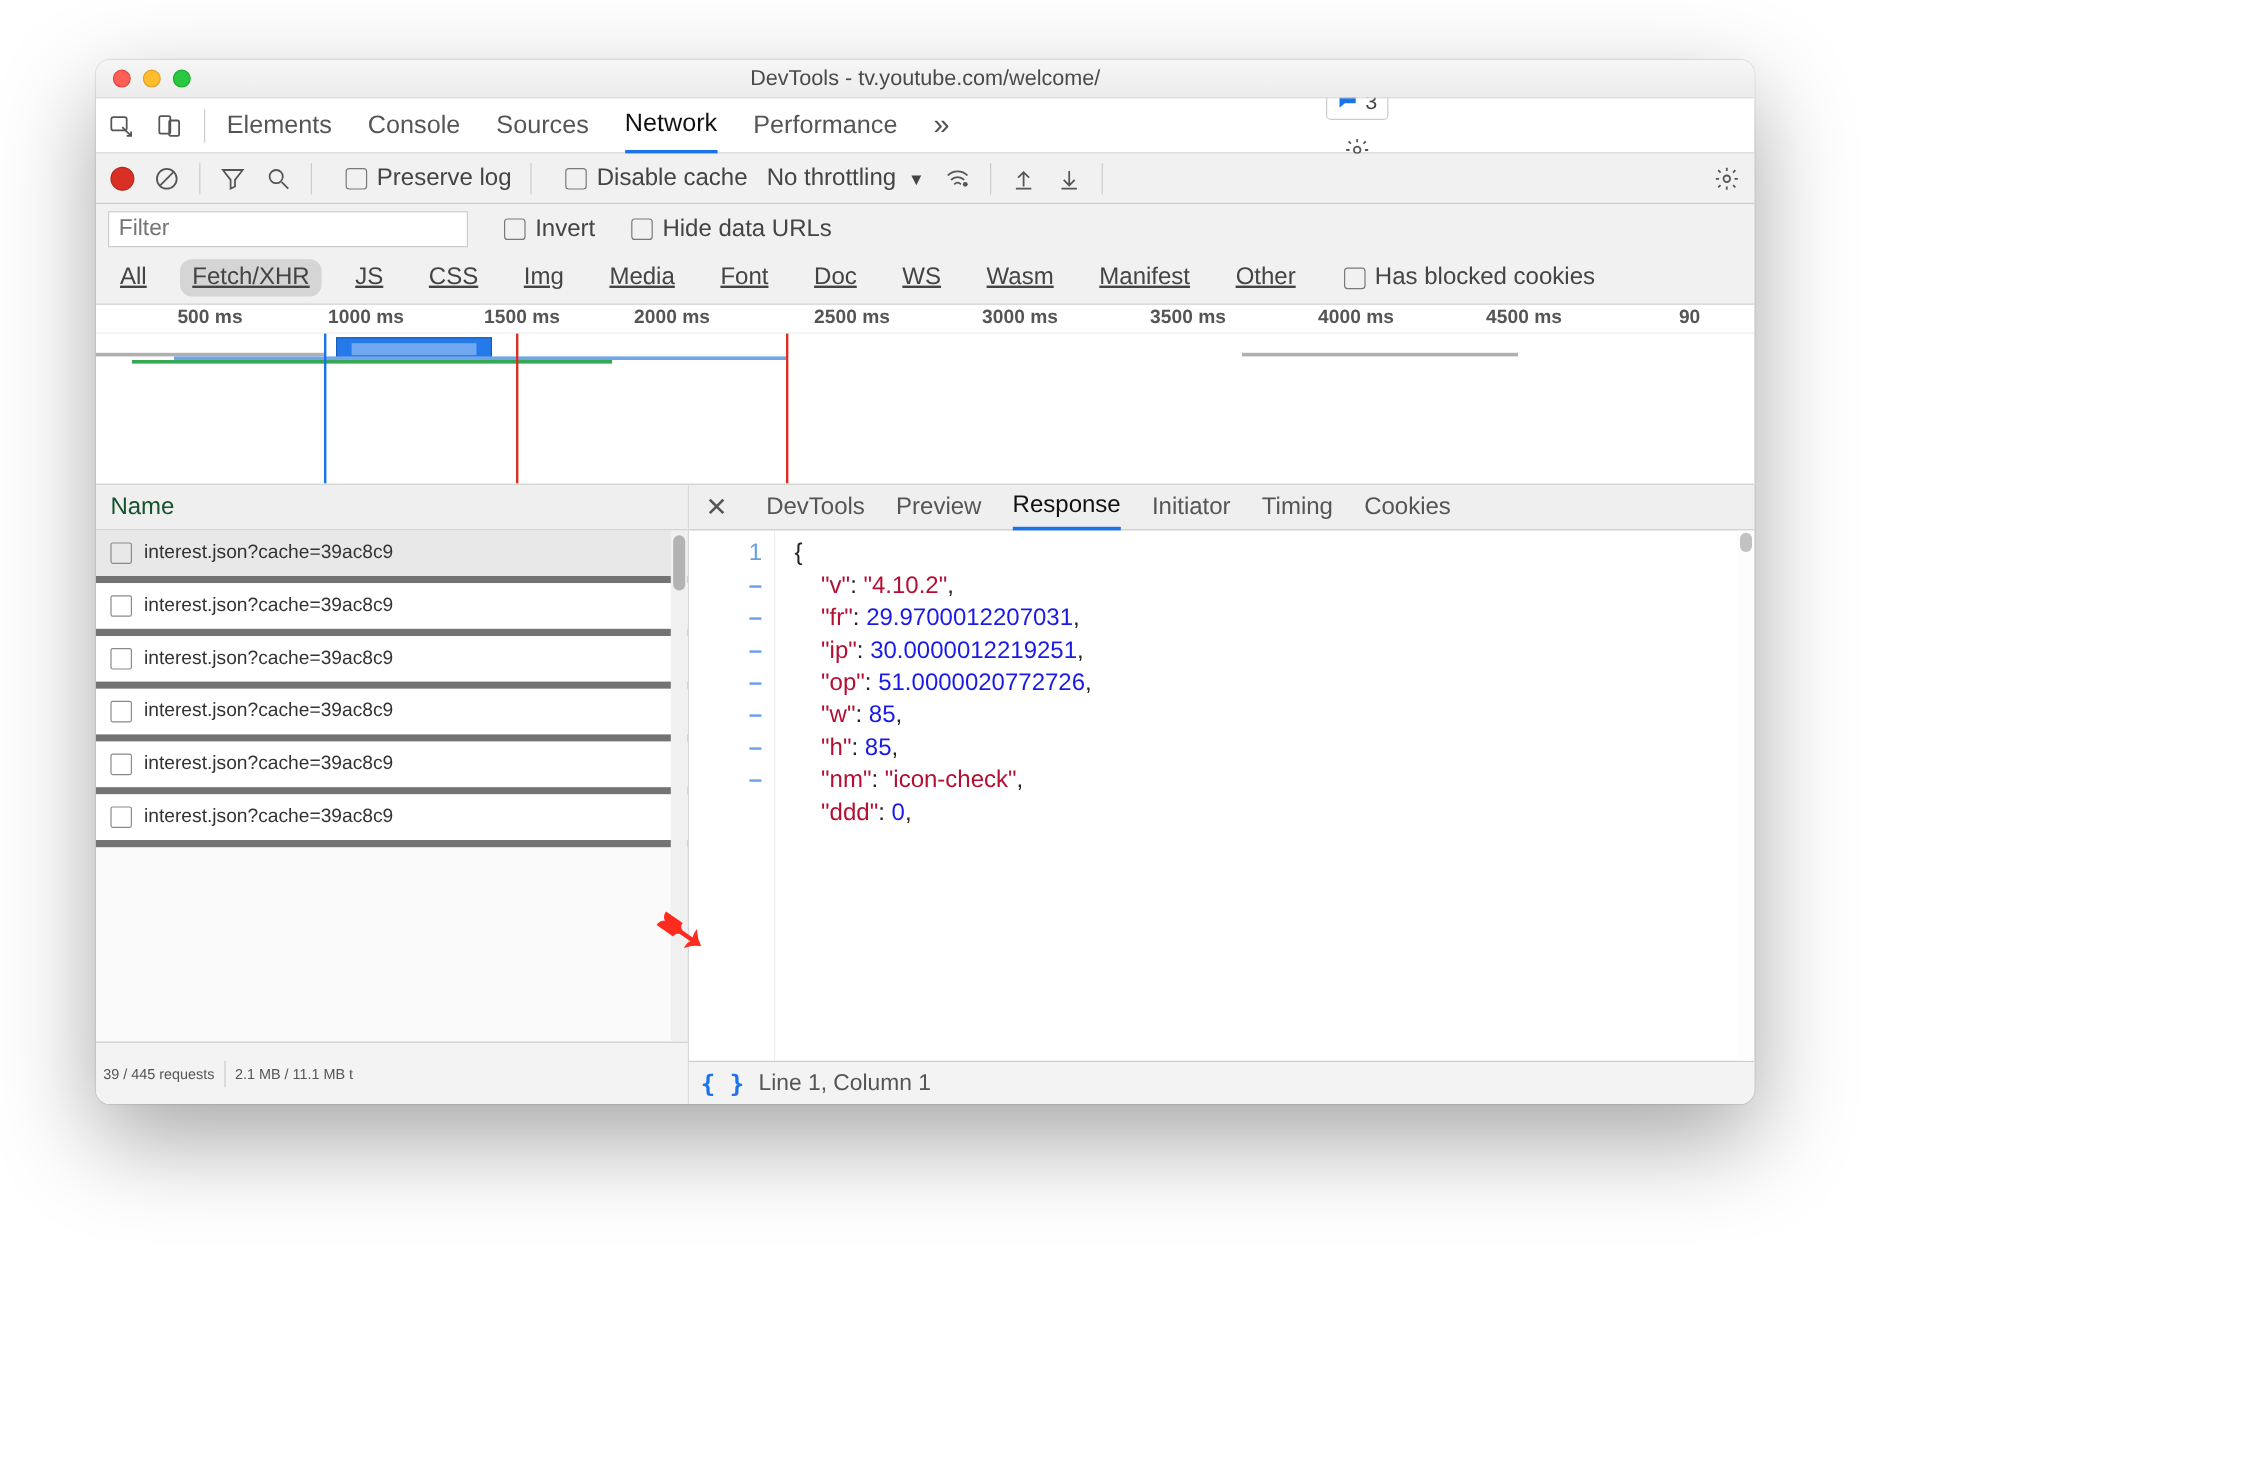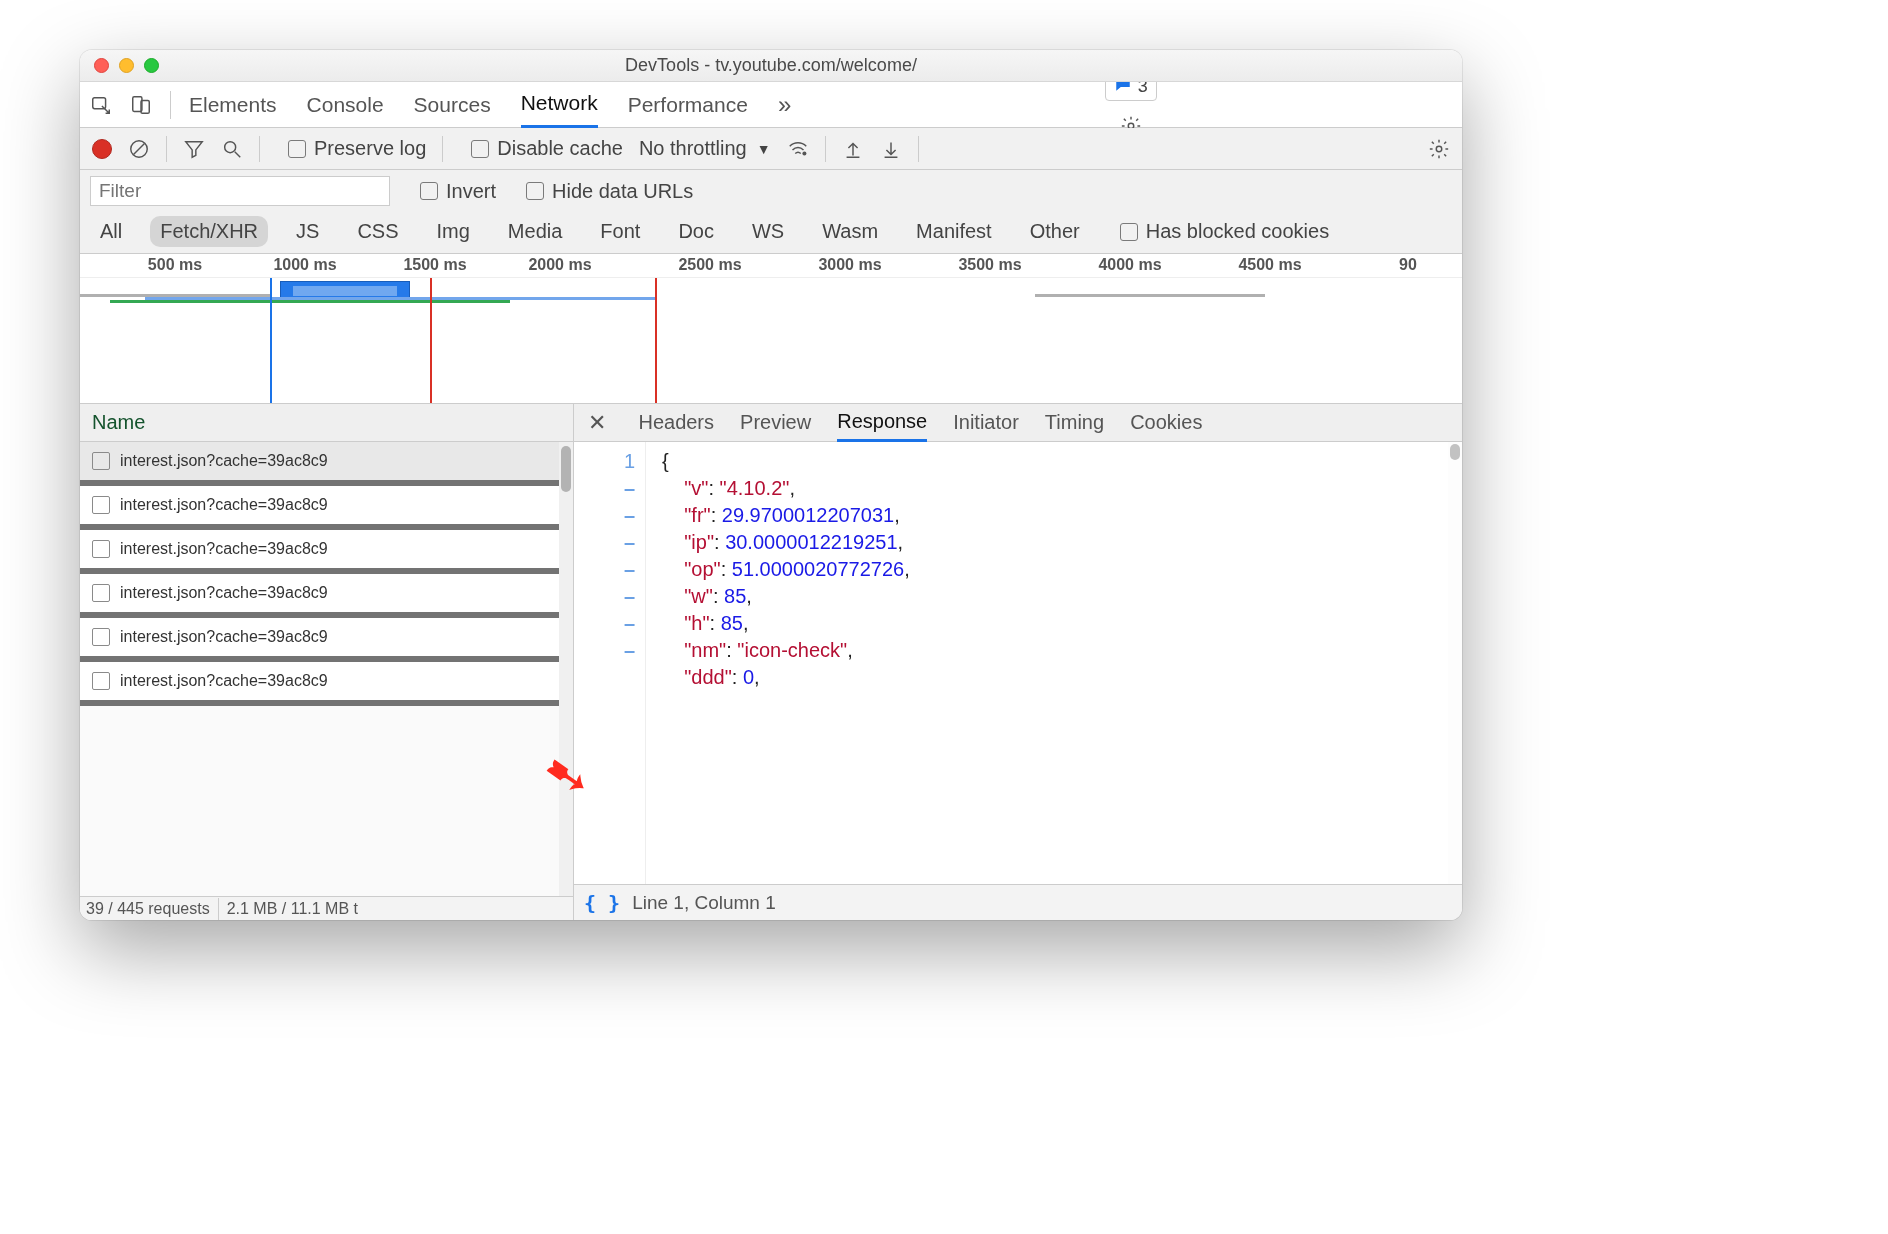--- a/index.html
+++ b/index.html
@@ -51,21 +51,21 @@
   .cb .box { width: 18px; height: 18px; border: 1.5px solid #7a7a7a; border-radius: 3px; }
   .throttle { display: flex; align-items: center; gap: 10px; }
 
   .filterbar {
     background: #f1f1f1; border-bottom: 1px solid #ccc;
     padding: 6px 10px; font-size: 20px; color: #444;
     display: flex; flex-direction: column; gap: 10px;
   }
   .filterrow { display: flex; align-items: center; gap: 18px; flex-wrap: wrap; }
   .filter-input { width: 300px; height: 30px; border: 1px solid #ccc; background: #fff; padding: 0 8px; font-size: 19px; }
-  .chip { padding: 4px 10px; border-radius: 10px; cursor: pointer; }
+  .chip { padding: 4px 10px; border-radius: 10px; cursor: pointer; text-decoration: underline; }
   .chip.active { background: #d5d5d5; }
 
   .timeline {
     height: 150px; border-bottom: 1px solid #ccc; position: relative; overflow: hidden; background: #fff;
   }
   .timeline .ticks { height: 24px; border-bottom: 1px solid #eee; position: relative; font-size: 16px; color: #555; font-weight: bold; }
   .timeline .tick { position: absolute; top: 2px; transform: translateX(-50%); }
   .sel { position: absolute; left: 200px; top: 27px; width: 130px; height: 20px; background: #1a73e8; border: 1px solid #0c55b6; opacity: 0.95; }
   .sel::before { content: ""; position: absolute; left: 12px; top: 4px; right: 12px; bottom: 4px; background: rgba(255,255,255,0.35); }
   .vline { position: absolute; top: 24px; bottom: 0; width: 2px; }
@@ -88,22 +88,22 @@
     height: 44px; display: flex; align-items: center; gap: 10px;
     padding: 0 12px; border-bottom: 6px solid #737373; font-size: 16px; color: #333;
     white-space: nowrap; overflow: hidden; text-overflow: ellipsis; background: #fff;
   }
   .req:nth-child(1) { background: #e8e8e8; }
   .filebox { width: 18px; height: 18px; border: 1.5px solid #8a8a8a; border-radius: 2px; flex-shrink: 0; }
   .left-scrollbar { position: absolute; right: 0; top: 0; bottom: 0; width: 14px; background: #f0f0f0; }
   .left-thumb { position: absolute; right: 2px; top: 4px; width: 10px; height: 46px; background: #b3b3b3; border-radius: 5px; }
 
   .left-footer {
-    height: 24px; border-top: 1px solid #ccc; display: flex; align-items: center;
-    font-size: 16px; color: #555; padding: 0 6px; gap: 8px; background: #f3f3f3;
+    height: 52px; border-top: 1px solid #ccc; display: flex; align-items: center;
+    font-size: 12px; color: #555; padding: 0 6px; gap: 8px; background: #f3f3f3;
   }
   .left-footer .sep { width: 1px; height: 22px; background: #ccc; }
 
   .right {
     flex: 1 1 auto; display: flex; flex-direction: column;
   }
   .rtabs {
     height: 38px; border-bottom: 1px solid #ccc; display: flex; align-items: center;
     gap: 26px; padding: 0 8px; font-size: 20px; color: #555; background: #efefef;
   }
@@ -349,21 +349,21 @@
       <div class="left-footer">
         <span>39 / 445 requests</span>
         <div class="sep"></div>
         <span>2.1 MB / 11.1 MB t</span>
       </div>
     </div>
 
     <div class="right">
       <div class="rtabs">
         <span class="x">✕</span>
-        <span class="rtab">Headers</span>
+        <span class="rtab">DevTools</span>
         <span class="rtab">Preview</span>
         <span class="rtab active">Response</span>
         <span class="rtab">Initiator</span>
         <span class="rtab">Timing</span>
         <span class="rtab">Cookies</span>
       </div>
       <div class="code">
         <div class="gutter">
           <div>1</div>
           <div class="dash">–</div>

